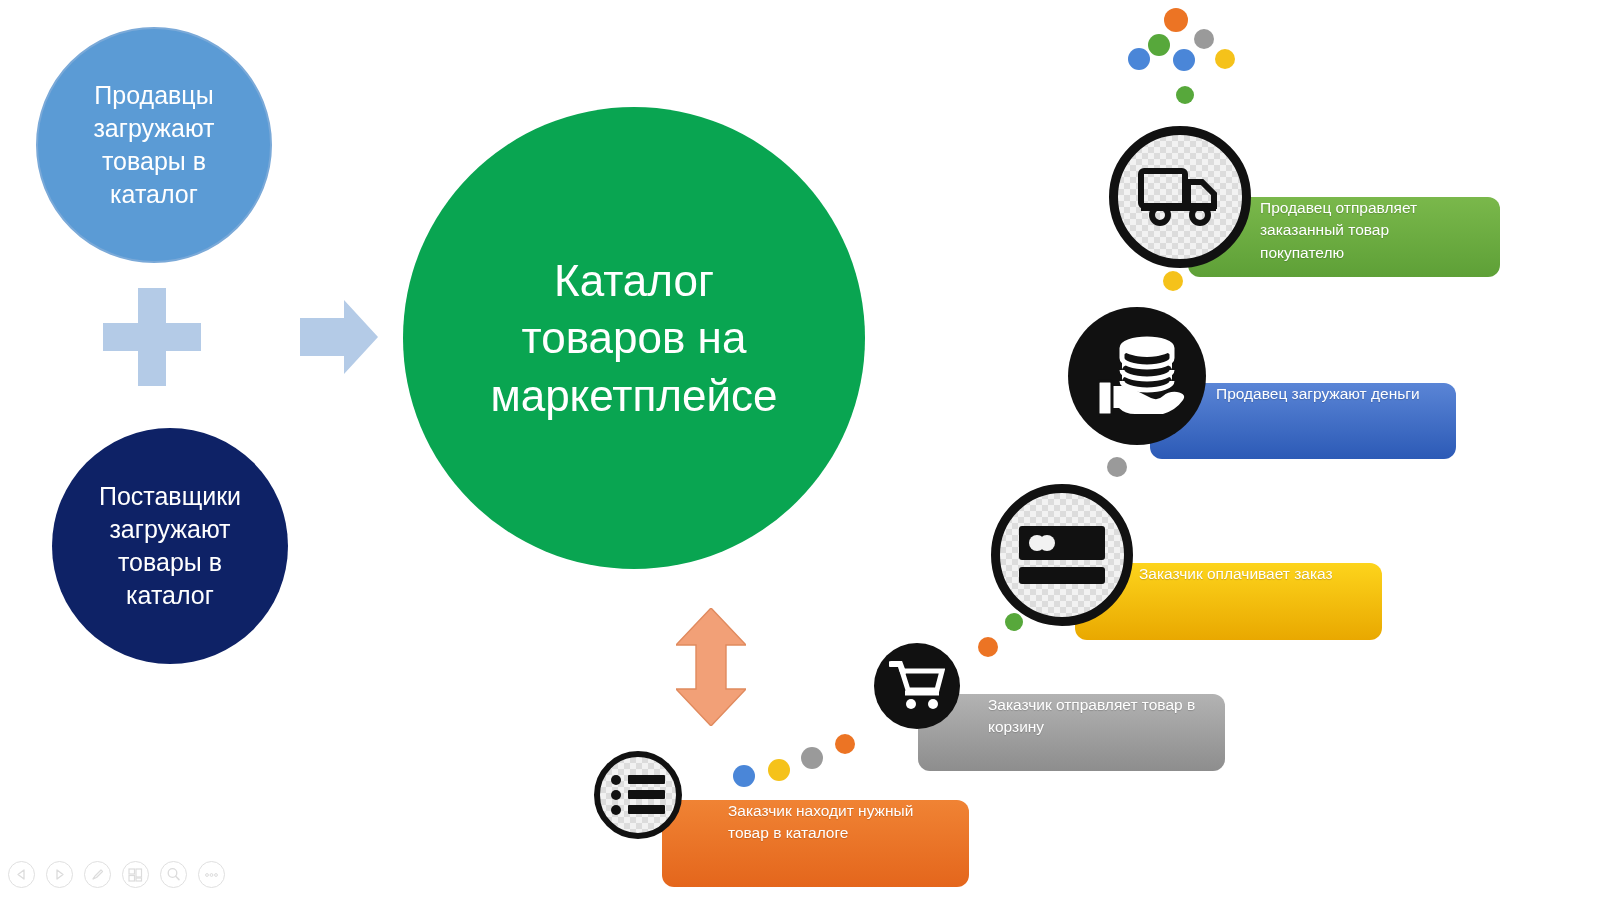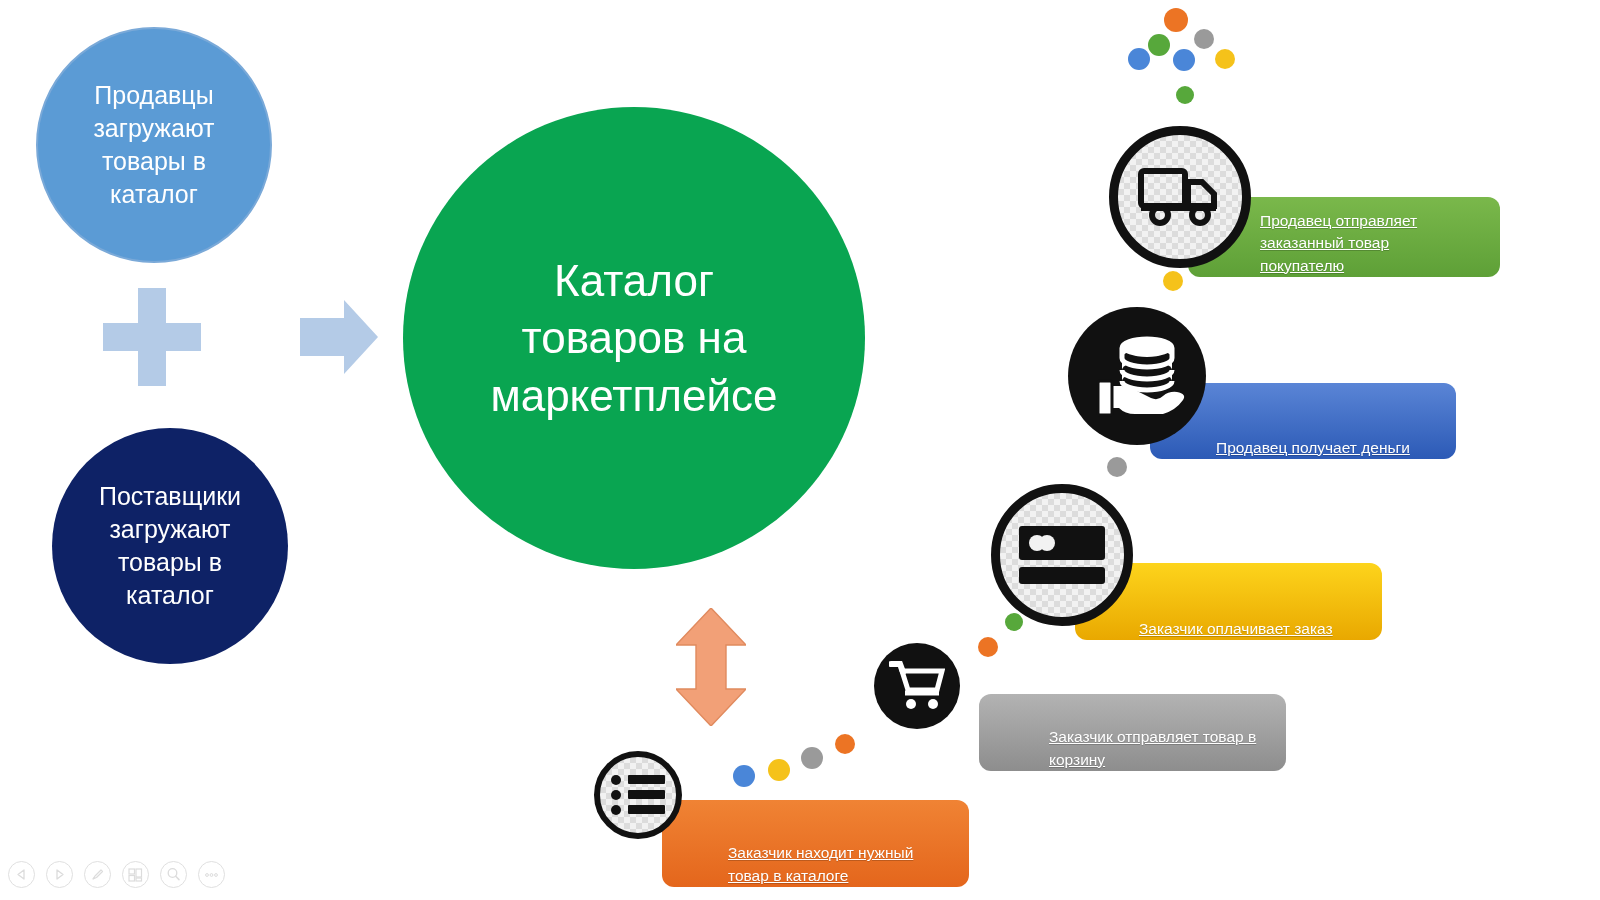--- a/index.html
+++ b/index.html
@@ -110,24 +110,23 @@
     top: 608px;
     width: 70px;
     height: 118px;
   }
 
   
   .step-pill {
     position: absolute;
     border-radius: 12px;
     display: flex;
-    align-items: flex-end;
+    align-items: flex-start;
     box-sizing: border-box;
     color: #ffffff;
-    text-decoration: underline;
   }
   .step-pill .pill-text {
     padding-left: 72px;
     padding-right: 18px;
     font-size: 15.5px;
     line-height: 1.45;
     white-space: pre-line;
     text-shadow: 0 1px 1px rgba(0,0,0,0.18);
   }
   #pill-delivery {
@@ -136,23 +135,23 @@
   }
   #pill-money {
     left: 1150px; top: 383px; width: 306px; height: 76px;
     background: linear-gradient(180deg,#5a85d6 0%,#2c5ab6 100%);
   }
   #pill-money .pill-text { padding-left: 66px; }
   #pill-payment {
     left: 1075px; top: 563px; width: 307px; height: 77px;
     background: linear-gradient(180deg,#fdd41c 0%,#e9a800 100%);
   }
-  #pill-payment .pill-text { padding-left: 64px; margin-top: 28px; }
+  #pill-payment .pill-text { padding-left: 64px; }
   #pill-cart {
-    left: 979px; top: 694px; width: 307px; height: 77px;
+    left: 918px; top: 694px; width: 307px; height: 77px;
     background: linear-gradient(180deg,#b3b3b3 0%,#8d8d8d 100%);
   }
   #pill-cart .pill-text { padding-left: 70px; }
   #pill-find {
     left: 662px; top: 800px; width: 307px; height: 87px;
     background: linear-gradient(180deg,#f08334 0%,#e4661c 100%);
   }
   #pill-find .pill-text { padding-left: 66px; }
 
   
@@ -277,21 +276,21 @@
     <svg width="84" height="60" viewBox="0 0 84 60" aria-hidden="true">
       <rect x="3" y="4" width="44" height="35" rx="3" fill="none" stroke="#111" stroke-width="6"></rect>
       <path d="M50 15 h14 l12 12 v12 h-26 z" fill="none" stroke="#111" stroke-width="6"></path>
       <line x1="3" y1="41" x2="78" y2="41" stroke="#111" stroke-width="6"></line>
       <circle cx="22" cy="48" r="8" fill="none" stroke="#111" stroke-width="6"></circle>
       <circle cx="62" cy="48" r="8" fill="none" stroke="#111" stroke-width="6"></circle>
     </svg>
   </div>
 
   <div class="step-pill" id="pill-money">
-    <span class="pill-text">Продавец получает деньги</span>
+    <span class="pill-text">Продавец загружают деньги</span>
   </div>
   <div class="icon-circle filled" id="icon-money">
     <svg width="104" height="104" viewBox="0 0 104 104" aria-hidden="true">
       <ellipse cx="62" cy="24" rx="25" ry="9" fill="#fff"></ellipse>
       <path d="M37 24 v10 a25 9 0 0 0 50 0 v-10" fill="#fff"></path>
       <path d="M37 37 v8 a25 9 0 0 0 50 0 v-8" fill="#fff"></path>
       <path d="M37 48 v8 a25 9 0 0 0 50 0 v-8" fill="#fff"></path>
       <ellipse cx="62" cy="34" rx="25" ry="9" fill="#111"></ellipse>
       <ellipse cx="62" cy="46" rx="25" ry="9" fill="#111"></ellipse>
       <ellipse cx="62" cy="57" rx="25" ry="9" fill="#111"></ellipse>

